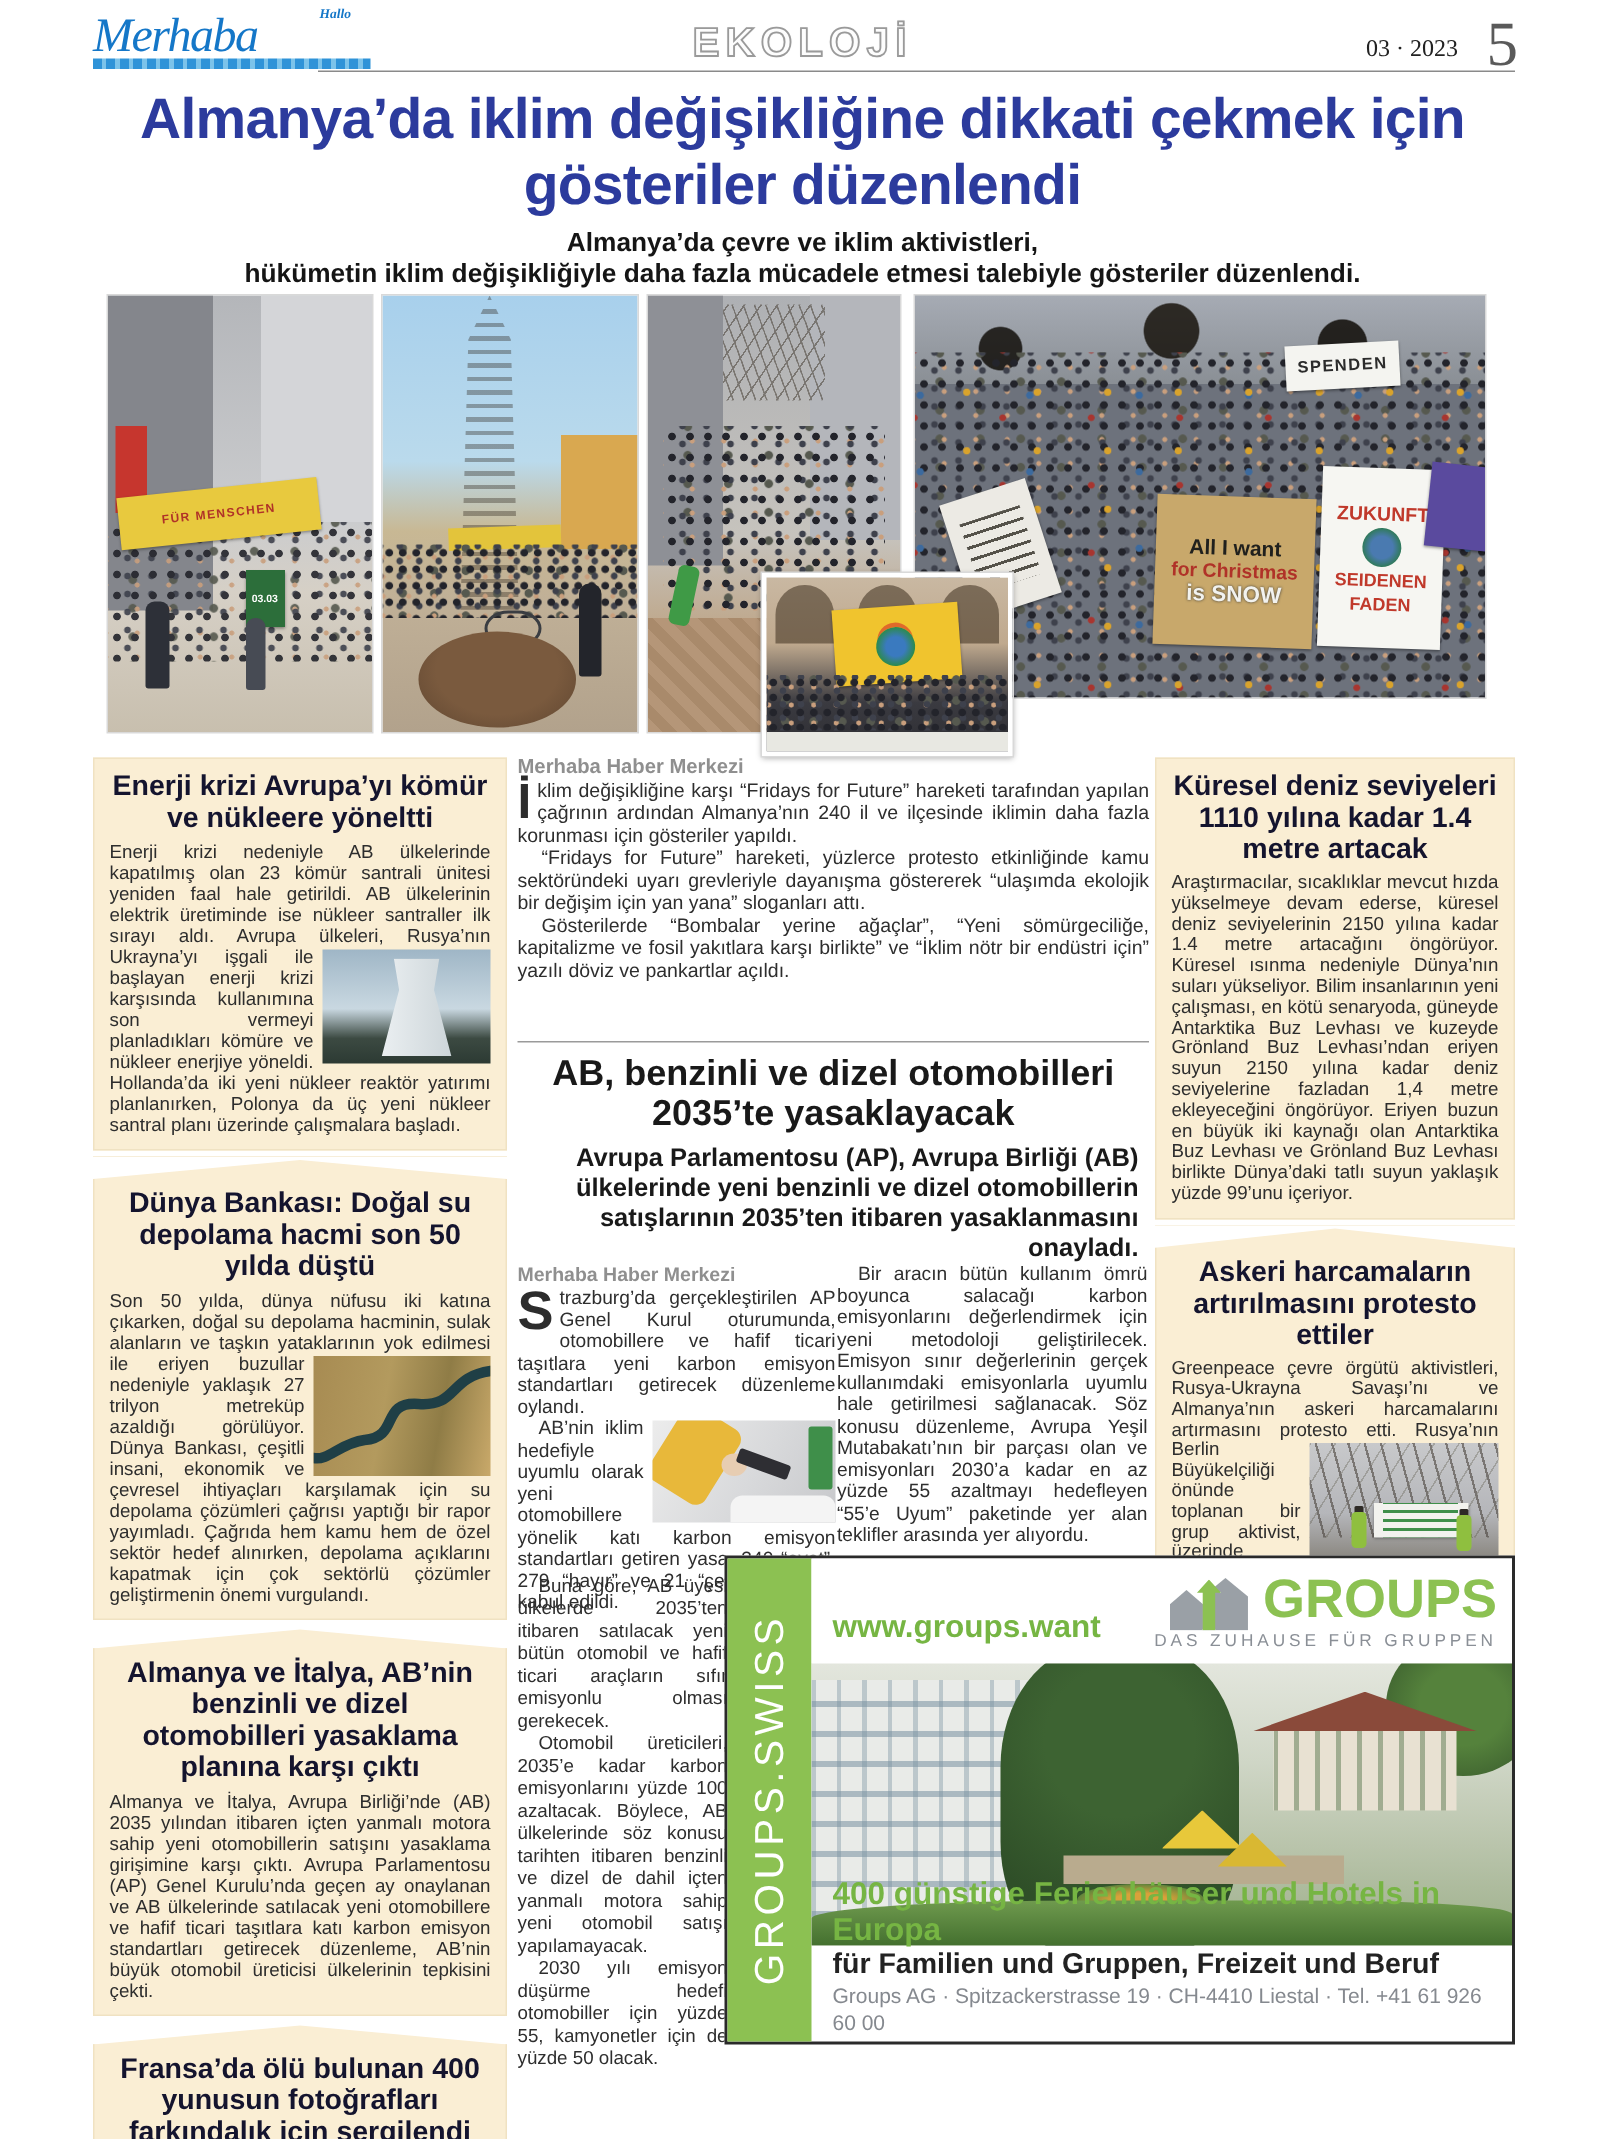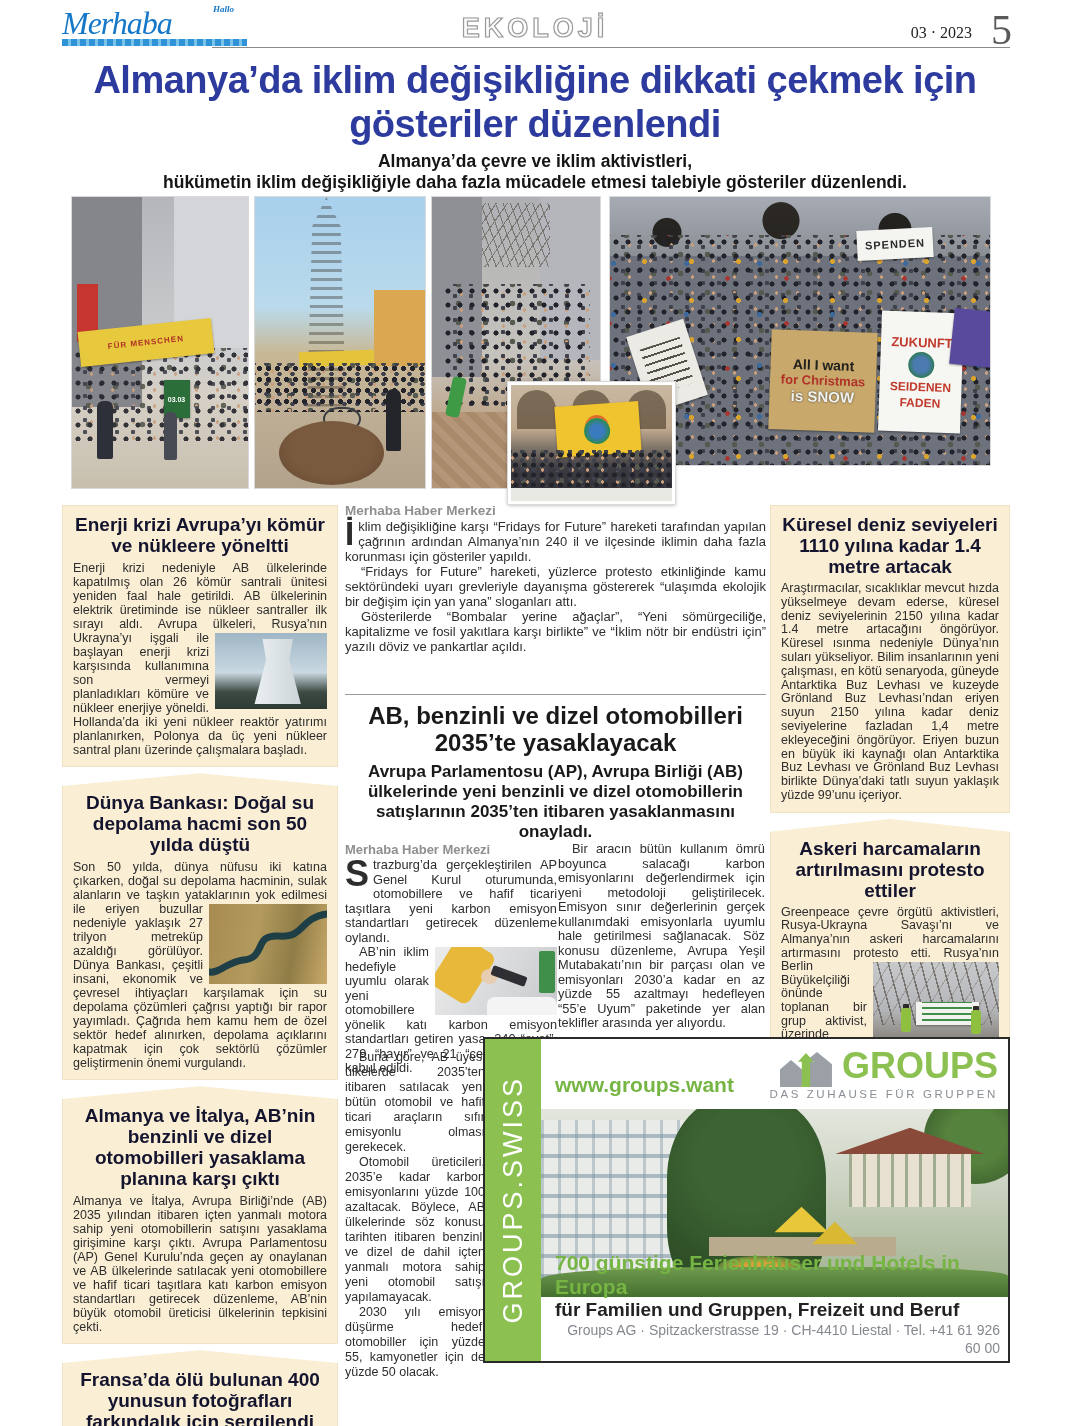--- a/index.html
+++ b/index.html
@@ -56,21 +56,21 @@
   .lbox h3{margin:0 0 5px;text-align:center;font-size:19px;line-height:21px;color:#14142e;}
   .abody{font-size:12.5px;line-height:14px;text-align:justify;color:#2d2d2d;}
   .fimg{float:right;margin:2px 0 2px 6px;position:relative;overflow:hidden;}
   .byline{font-weight:bold;color:#8f8f8f;font-size:13.5px;line-height:16px;}
   .cpar{font-size:13px;line-height:15px;text-align:justify;margin:0;}
   .cpar.ind{text-indent:16px;}
   .dropcap{float:left;font-weight:bold;font-size:33px;line-height:27px;padding:1px 4px 0 0;color:#2d2d2d;}
   .center-rule{position:absolute;left:345px;width:421px;top:694px;border-top:1.5px solid #9a9a9a;}
   .car-headline{position:absolute;left:345px;width:421px;top:702px;text-align:center;
                 font-weight:bold;font-size:24px;line-height:27px;color:#191919;}
-  .car-deck{position:absolute;left:352px;width:407px;top:762px;text-align:center;
+  .car-deck{position:absolute;left:352px;width:407px;top:762px;text-align:right;
             font-weight:bold;font-size:17px;line-height:20px;color:#191919;}
   .subcol{position:absolute;font-size:12.8px;line-height:14.5px;text-align:justify;}
   .subcol p{margin:0;}
   .subcol p.ind{text-indent:14px;}
   
   .ad{position:absolute;left:483px;top:1037px;width:527px;height:326px;border:2px solid #2a2a2a;
       background:#fff;box-sizing:border-box;}
   .ad-band{position:absolute;left:0;top:0;bottom:0;width:56px;background:#8cc152;
            display:flex;align-items:center;justify-content:center;}
   .ad-band span{writing-mode:vertical-rl;transform:rotate(180deg);color:#fff;font-size:27px;
@@ -80,21 +80,21 @@
   .ad-brand-wrap{position:absolute;right:10px;top:6px;text-align:right;}
   .ad-brand-row{display:flex;align-items:center;justify-content:flex-end;gap:10px;}
   .ad-brand{font-weight:bold;font-size:36px;color:#8cc152;letter-spacing:0;}
   .ad-tag{font-size:11.5px;color:#8a8f96;letter-spacing:2.6px;margin-top:1px;}
   .house-ic{position:relative;width:52px;height:42px;}
   .ad-photo{position:absolute;left:56px;right:0;top:70px;height:188px;overflow:hidden;
             background:linear-gradient(#e3e6dd 0%,#cfd6c6 35%,#b9c4ab 65%,#9daf8a 100%);}
   .ad-bot{position:absolute;left:70px;right:8px;bottom:4px;}
   .ad-l1{font-weight:bold;font-size:21px;color:#76b543;line-height:24px;}
   .ad-l2{font-weight:bold;font-size:19px;color:#222;line-height:22px;}
-  .ad-l3{font-size:14px;color:#85898f;line-height:18px;text-align:right;}
+  .ad-l3{font-size:14px;color:#85898f;line-height:18px;}
   .tree-blob{position:absolute;border-radius:50%;}
 </style>
 </head>
 <body>
 
 <div id="page">
 
   <div class="logo">
     <div class="logo-word">Merhaba</div>
     <div class="logo-hallo">Hallo</div>
@@ -202,21 +202,21 @@
     </div>
     <div class="ab dots" style="left:0;right:0;top:56%;height:32%;background-size:9px 10px,12px 9px,15px 12px,19px 14px;"></div>
     <div class="ab" style="left:0;right:0;bottom:0;height:11%;background:#e8e8e2;"></div>
   </div>
 
   <div class="colbox" style="left:62px;top:505px;width:276px;">
 
     <div class="lbox">
       <h3>Enerji krizi Avrupa’yı kömür ve nükleere yöneltti</h3>
       <div class="abody">
-        <span>Enerji krizi nedeniyle AB ülkelerinde kapatılmış olan 26 kömür santrali ünitesi yeniden faal hale getirildi. AB ülkelerinin elektrik üretiminde ise nükleer santraller ilk sırayı aldı. Avrupa ülkeleri,</span>
+        <span>Enerji krizi nedeniyle AB ülkelerinde kapatılmış olan 23 kömür santrali ünitesi yeniden faal hale getirildi. AB ülkelerinin elektrik üretiminde ise nükleer santraller ilk sırayı aldı. Avrupa ülkeleri,</span>
         <span class="fimg" style="width:112px;height:76px;background:linear-gradient(#9fb6c6 0%,#c9d8e1 52%,#3c4a42 78%,#2c3a33 100%);">
           <span class="ab" style="left:30%;top:8%;width:52%;height:86%;
                        background:linear-gradient(90deg,#eef2f4,#c9d2d6);
                        clip-path:polygon(10% 100%,30% 32%,24% 0,76% 0,70% 32%,90% 100%);"></span>
         </span>
         <span>Rusya’nın Ukrayna’yı işgali ile başlayan enerji krizi karşısında kullanımına son vermeyi planladıkları kömüre ve nükleer enerjiye yöneldi. Hollanda’da iki yeni nükleer reaktör yatırımı planlanırken, Polonya da üç yeni nükleer santral planı üzerinde çalışmalara başladı.</span>
       </div>
     </div>
 
     <div class="lbox roof">
@@ -352,19 +352,19 @@
       <div class="ab" style="left:50%;top:52%;width:54px;height:34px;background:#e8c83a;
                   clip-path:polygon(50% 0,100% 75%,0 75%);"></div>
       <div class="ab" style="left:58%;top:60%;width:46px;height:30px;background:#d9b832;
                   clip-path:polygon(50% 0,100% 75%,0 75%);"></div>
       <div class="ab" style="left:38%;bottom:10%;width:18%;height:12%;border-radius:50%;
                   background:radial-gradient(#d9a13a 30%,#55823c 75%);"></div>
       <div class="ab" style="left:0;right:0;bottom:0;height:16%;border-radius:40% 30% 0 0;
                   background:linear-gradient(#6f9a4e,#44702f);"></div>
     </div>
     <div class="ad-bot">
-      <div class="ad-l1">700 günstige Ferienhäuser und Hotels in Europa</div>
+      <div class="ad-l1">400 günstige Ferienhäuser und Hotels in Europa</div>
       <div class="ad-l2">für Familien und Gruppen, Freizeit und Beruf</div>
       <div class="ad-l3">Groups AG · Spitzackerstrasse 19 · CH-4410 Liestal · Tel. +41 61 926 60 00</div>
     </div>
   </div>
 
 </div>
 
 </body></html>

